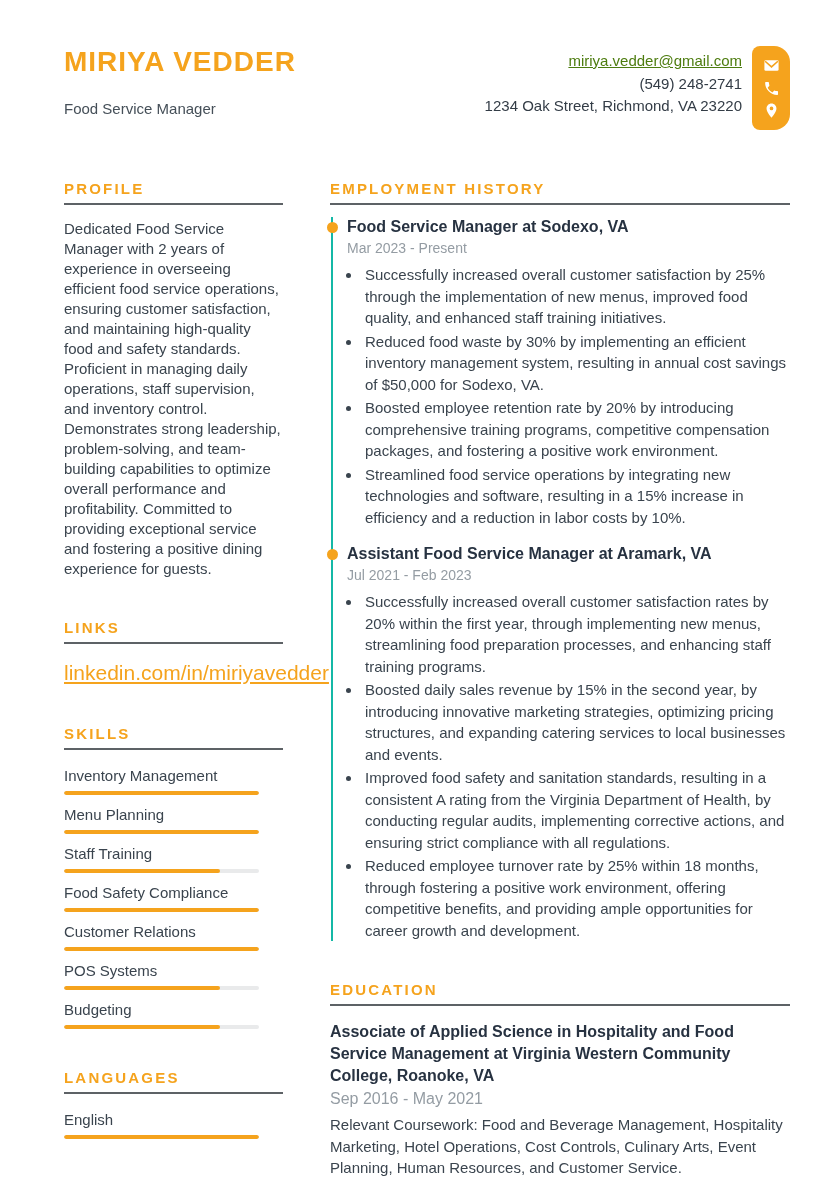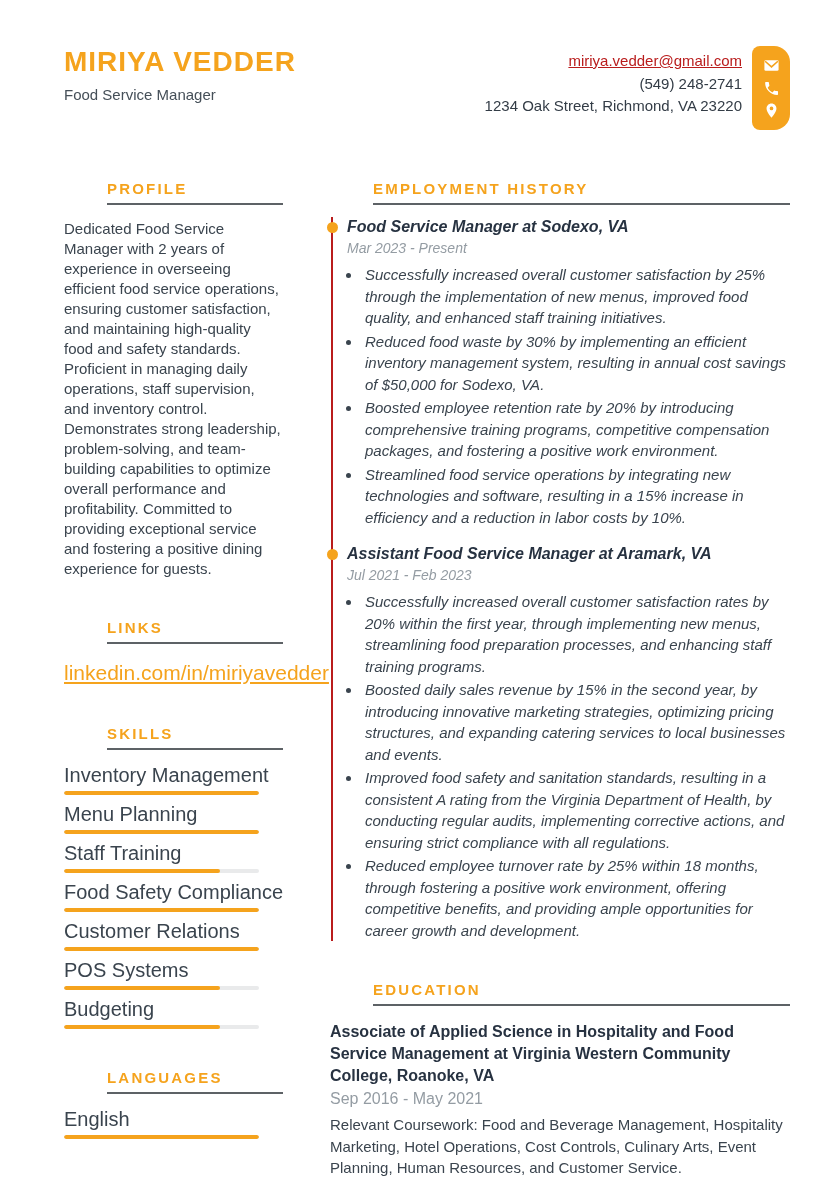--- a/index.html
+++ b/index.html
@@ -5,49 +5,49 @@
   * { margin:0; padding:0; box-sizing:border-box; }
   html,body { background:#fff; }
   body { font-family:"Liberation Sans","DejaVu Sans",sans-serif; color:#3a444e; }
   .page {
     position:relative; width:833px; height:1178px; margin:0 auto; background:#ffffff;
     padding:46px 43px 0 64px; overflow:hidden;
   }
   
   .header { display:flex; justify-content:space-between; align-items:flex-start; }
   .person-name { font-size:28px; font-weight:700; color:#f5a31d; letter-spacing:1px; line-height:1.15; }
-  .person-title { font-size:15px; color:#454f58; margin-top:8px; }
+  .person-title { font-size:15px; color:#454f58; margin-top:22px; }
   .contact-wrap { display:flex; align-items:flex-start; }
   .contact-lines { text-align:right; font-size:15px; line-height:22.5px; color:#333c46; padding-top:4px; }
-  .contact-lines a { color:#b91c1c; text-decoration:underline;margin-left:15px; }
+  .contact-lines a { color:#4d7c0f; text-decoration:underline;margin-left:15px; }
   .icon-bar {
     width:38px; height:84px; margin-left:10px; background:#f5a31d;
     border-radius:8px 16px 16px 8px; display:flex; flex-direction:column;
     align-items:center; justify-content:space-evenly; padding:6px 0;
   }
   .icon-bar svg { width:17px; height:17px; display:block; }
   
   .columns { display:flex; gap:47px; margin-top:50px; }
   .col-left { width:219px; flex:0 0 219px; }
   .col-right { flex:1 1 auto; min-width:0; }
   section { margin-bottom:40px; }
   h2.sec {
     font-size:15px; font-weight:700; letter-spacing:2.2px; color:#f5a31d;
-    padding-bottom:6px; border-bottom:2px solid #5d6266;margin-left:43px;
+    padding-bottom:6px; border-bottom:2px solid #5d6266;
   }
   
   .profile-text { margin-top:14px; font-size:15px; line-height:20px; color:#3a444e; }
   .link-item { display:inline-block; margin-top:17px; font-size:21px; color:#f5a31d; text-decoration:underline; }
   .bar-list { margin-top:16px; }
   .bar-item { margin-bottom:10px; }
-  .bar-label { font-size:20px; color:#3a444e; line-height:19px; }
+  .bar-label { font-size:15px; color:#3a444e; line-height:19px; }
   .bar-track { margin-top:6px; height:4px; width:195px; background:#e9eaeb; border-radius:2px; overflow:hidden; }
   .bar-fill { height:100%; background:#f5a31d; border-radius:2px; }
   
-  .timeline { border-left:2px solid #b91c1c; padding-left:14px; margin-top:12px; margin-left:1px;font-style:italic; }
+  .timeline { border-left:2px solid #14b8a6; padding-left:14px; margin-top:12px; margin-left:1px; }
   .job { position:relative; }
   .job-dot { position:absolute; left:-20.5px; top:5px; width:11px; height:11px; border-radius:50%; background:#f5a31d; }
   .job-title { font-size:16px; font-weight:700; color:#273241; line-height:20px; }
   .job-dates { font-size:14px; color:#949ca3; margin:3px 0 8px; }
   .job ul { margin:0 0 16px 15px; padding:0; }
   .job li { font-size:15px; line-height:21.5px; color:#3a444e; margin-bottom:2px; padding-left:3px; }
   .edu-degree, .cert-title { font-size:16px; font-weight:700; color:#273241; line-height:22px; margin-top:15px; }
   .item-dates { font-size:16px; color:#949ca3; margin:3px 0 6px; }
   .edu-desc { font-size:15px; line-height:21.5px; color:#3a444e; margin-top:2px; }
   section.tight { margin-bottom:32px; }

